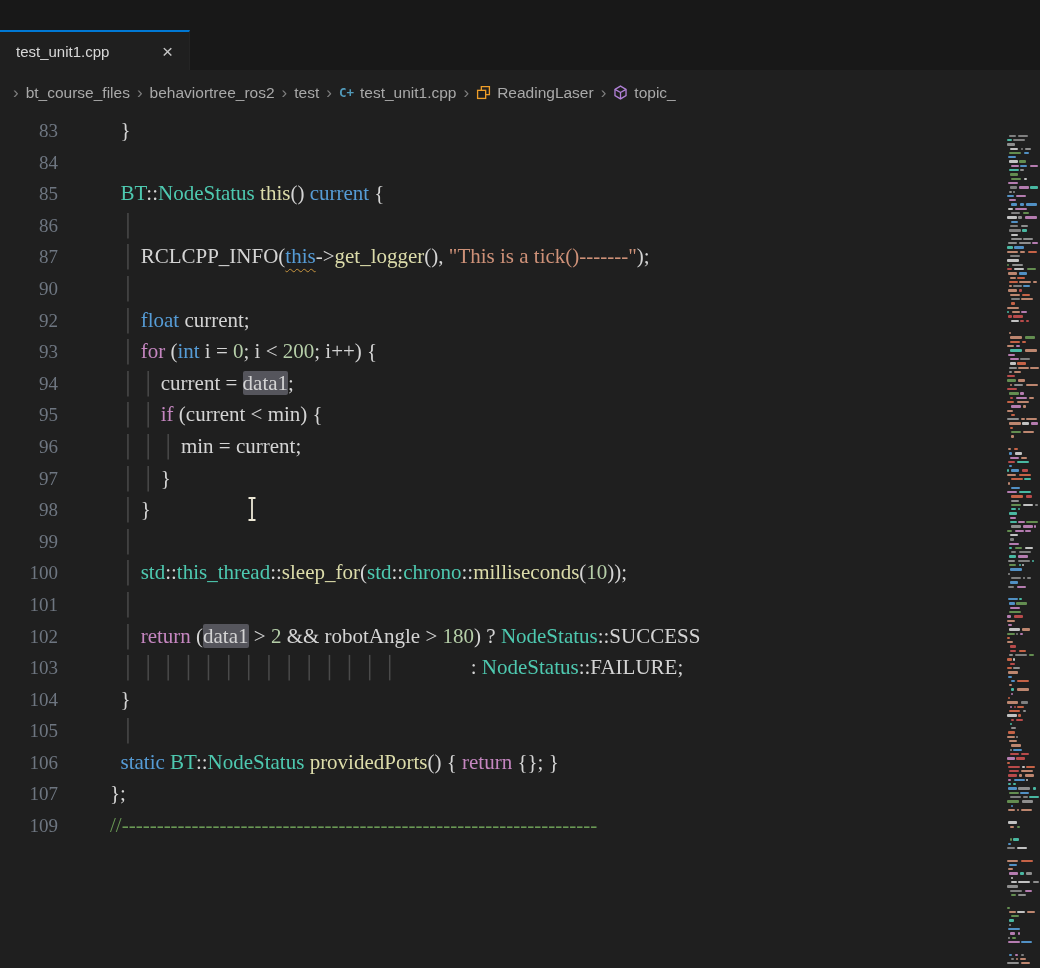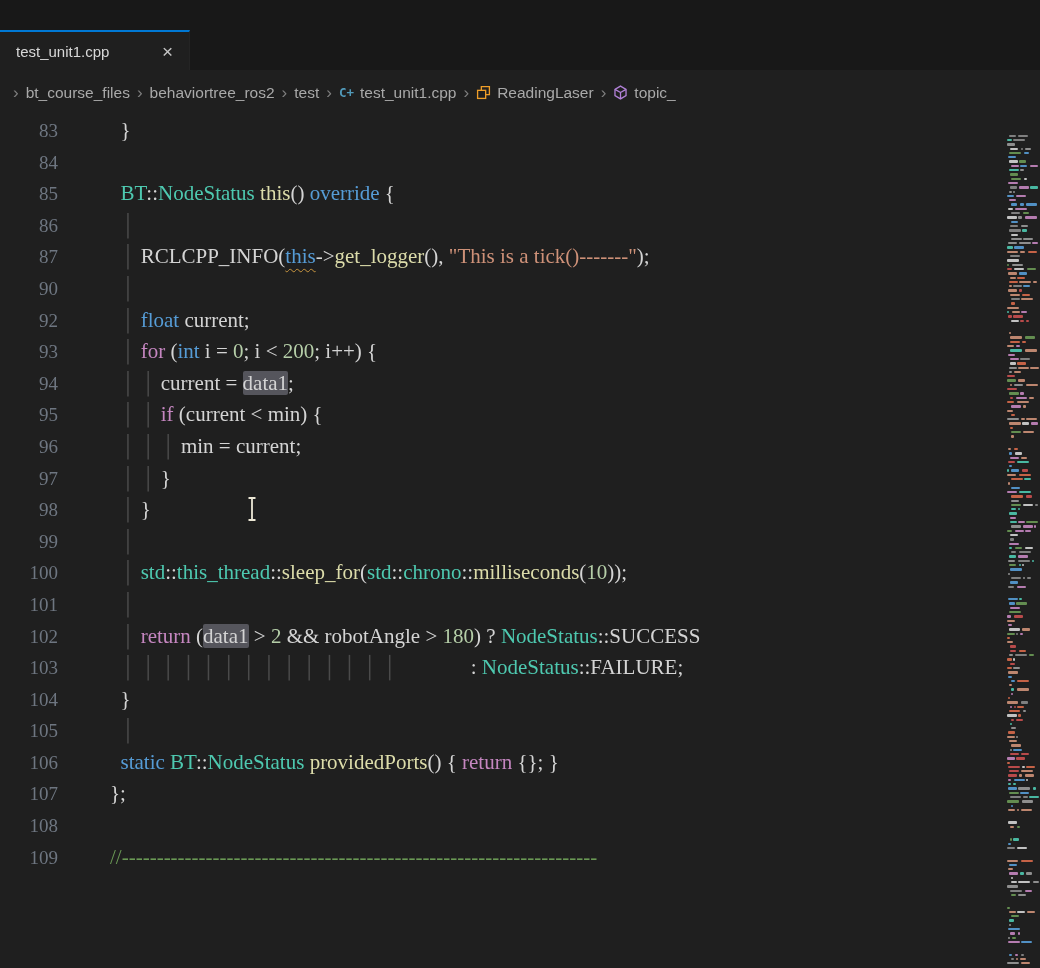--- a/index.html
+++ b/index.html
@@ -82,41 +82,40 @@
         </svg>
       </span>
       <span>topic_</span>
     </span>
   </div>
 
 <div class="editor">
   <div class="code-rows">
       <div class="row"><div class="ln">83</div><div class="lc">  <span class="tk-p">}</span></div></div>
       <div class="row"><div class="ln">84</div><div class="lc"></div></div>
-      <div class="row"><div class="ln">85</div><div class="lc">  <span class="tk-t">BT</span><span class="tk-p">::</span><span class="tk-t">NodeStatus</span><span class="tk-p"> </span><span class="tk-f">this</span><span class="tk-p">() </span><span class="tk-k">override</span><span class="tk-p"> {</span></div></div>
+      <div class="row"><div class="ln">85</div><div class="lc">  <span class="tk-t">BT</span><span class="tk-p">::</span><span class="tk-t">NodeStatus</span><span class="tk-p"> </span><span class="tk-f">this</span><span class="tk-p">() </span><span class="tk-k">current</span><span class="tk-p"> {</span></div></div>
       <div class="row"><div class="ln">86</div><div class="lc">  <span class="guide">│</span></div></div>
       <div class="row"><div class="ln">87</div><div class="lc">  <span class="guide">│</span> <span class="tk-p">RCLCPP_INFO(</span><span class="tk-th">this</span><span class="tk-p">-&gt;</span><span class="tk-f">get_logger</span><span class="tk-p">(), </span><span class="tk-s">"This is a tick()-------"</span><span class="tk-p">);</span></div></div>
       <div class="row"><div class="ln">90</div><div class="lc">  <span class="guide">│</span></div></div>
       <div class="row"><div class="ln">92</div><div class="lc">  <span class="guide">│</span> <span class="tk-k">float</span><span class="tk-p"> current;</span></div></div>
       <div class="row"><div class="ln">93</div><div class="lc">  <span class="guide">│</span> <span class="tk-c">for</span><span class="tk-p"> (</span><span class="tk-k">int</span><span class="tk-p"> i = </span><span class="tk-n">0</span><span class="tk-p">; i &lt; </span><span class="tk-n">200</span><span class="tk-p">; i++) {</span></div></div>
       <div class="row"><div class="ln">94</div><div class="lc">  <span class="guide">│</span> <span class="guide">│</span> <span class="tk-p">current = </span><span class="tk-hl">data1</span><span class="tk-p">;</span></div></div>
       <div class="row"><div class="ln">95</div><div class="lc">  <span class="guide">│</span> <span class="guide">│</span> <span class="tk-c">if</span><span class="tk-p"> (current &lt; min) {</span></div></div>
       <div class="row"><div class="ln">96</div><div class="lc">  <span class="guide">│</span> <span class="guide">│</span> <span class="guide">│</span> <span class="tk-p">min = current;</span></div></div>
       <div class="row"><div class="ln">97</div><div class="lc">  <span class="guide">│</span> <span class="guide">│</span> <span class="tk-p">}</span></div></div>
       <div class="row"><div class="ln">98</div><div class="lc">  <span class="guide">│</span> <span class="tk-p">}</span></div></div>
       <div class="row"><div class="ln">99</div><div class="lc">  <span class="guide">│</span></div></div>
       <div class="row"><div class="ln">100</div><div class="lc">  <span class="guide">│</span> <span class="tk-t">std</span><span class="tk-p">::</span><span class="tk-t">this_thread</span><span class="tk-p">::</span><span class="tk-f">sleep_for</span><span class="tk-p">(</span><span class="tk-t">std</span><span class="tk-p">::</span><span class="tk-t">chrono</span><span class="tk-p">::</span><span class="tk-f">milliseconds</span><span class="tk-p">(</span><span class="tk-n">10</span><span class="tk-p">));</span></div></div>
       <div class="row"><div class="ln">101</div><div class="lc">  <span class="guide">│</span></div></div>
       <div class="row"><div class="ln">102</div><div class="lc">  <span class="guide">│</span> <span class="tk-c">return</span><span class="tk-p"> (</span><span class="tk-hl">data1</span><span class="tk-p"> &gt; </span><span class="tk-n">2</span><span class="tk-p"> &amp;&amp; robotAngle &gt; </span><span class="tk-n">180</span><span class="tk-p">) ? </span><span class="tk-t">NodeStatus</span><span class="tk-p">::SUCCESS</span></div></div>
       <div class="row"><div class="ln">103</div><div class="lc">  <span class="guide">│</span> <span class="guide">│</span> <span class="guide">│</span> <span class="guide">│</span> <span class="guide">│</span> <span class="guide">│</span> <span class="guide">│</span> <span class="guide">│</span> <span class="guide">│</span> <span class="guide">│</span> <span class="guide">│</span> <span class="guide">│</span> <span class="guide">│</span> <span class="guide">│</span>              <span class="tk-p">: </span><span class="tk-t">NodeStatus</span><span class="tk-p">::FAILURE;</span></div></div>
       <div class="row"><div class="ln">104</div><div class="lc">  <span class="tk-p">}</span></div></div>
       <div class="row"><div class="ln">105</div><div class="lc">  <span class="guide">│</span></div></div>
       <div class="row"><div class="ln">106</div><div class="lc">  <span class="tk-k">static</span><span class="tk-p"> </span><span class="tk-t">BT</span><span class="tk-p">::</span><span class="tk-t">NodeStatus</span><span class="tk-p"> </span><span class="tk-f">providedPorts</span><span class="tk-p">() { </span><span class="tk-c">return</span><span class="tk-p"> {}; }</span></div></div>
       <div class="row"><div class="ln">107</div><div class="lc"><span class="tk-p">};</span></div></div>
-      <div class="row"><div class="ln">108</div><div class="lc"></div></div>
       <div class="row"><div class="ln">109</div><div class="lc"><span class="tk-m">//--------------------------------------------------------------------</span></div></div>
     </div>
   <div class="minimap">
       <div class="mm-mark" style="left: 3px; top: 19.6px; width: 7px; background: rgb(138, 138, 138);"></div>
       <div class="mm-mark" style="left: 12px; top: 19.6px; width: 10px; background: rgb(138, 138, 138);"></div>
       <div class="mm-mark" style="left: 1px; top: 23.9px; width: 5px; background: rgb(78, 201, 176);"></div>
       <div class="mm-mark" style="left: 7px; top: 23.9px; width: 12px; background: rgb(138, 138, 138);"></div>
       <div class="mm-mark" style="left: 1px; top: 28.2px; width: 8px; background: rgb(154, 154, 154);"></div>
       <div class="mm-mark" style="left: 4px; top: 32.5px; width: 8px; background: rgb(212, 212, 212);"></div>
       <div class="mm-mark" style="left: 15px; top: 32.5px; width: 2px; background: rgb(138, 138, 138);"></div>

